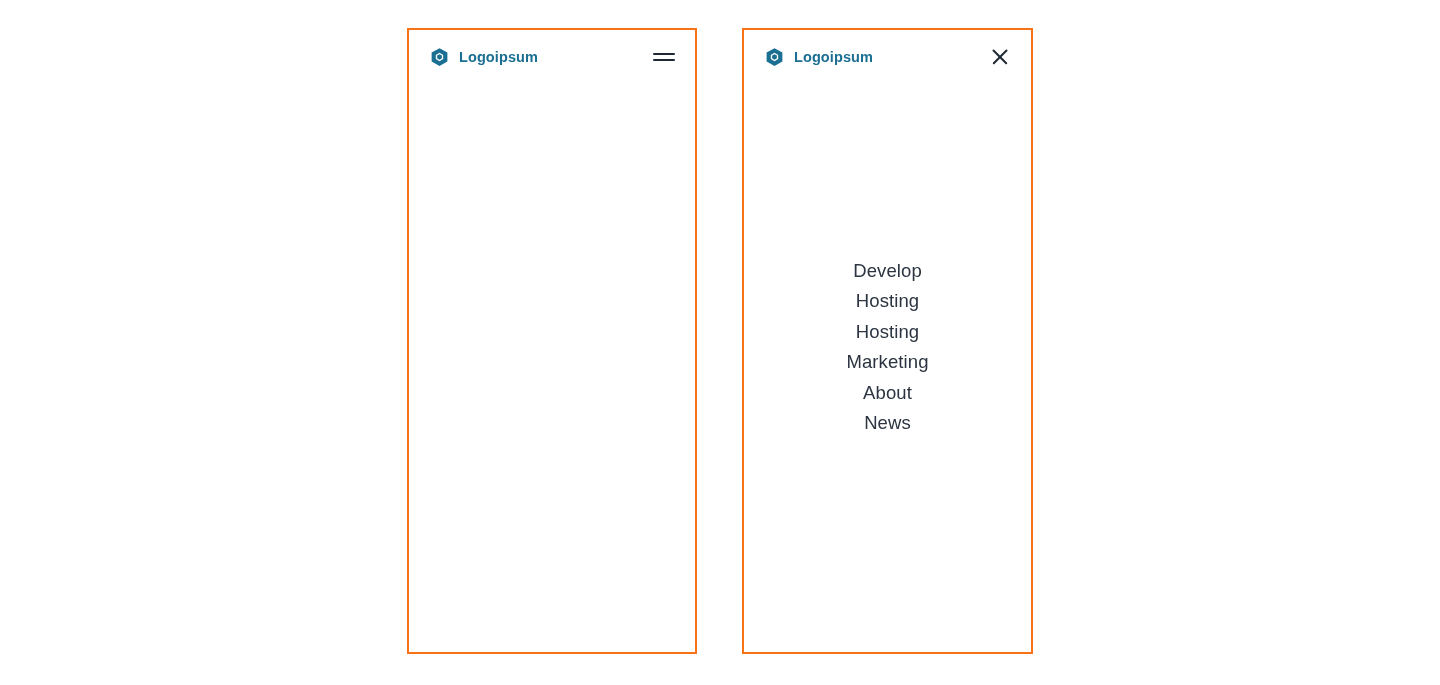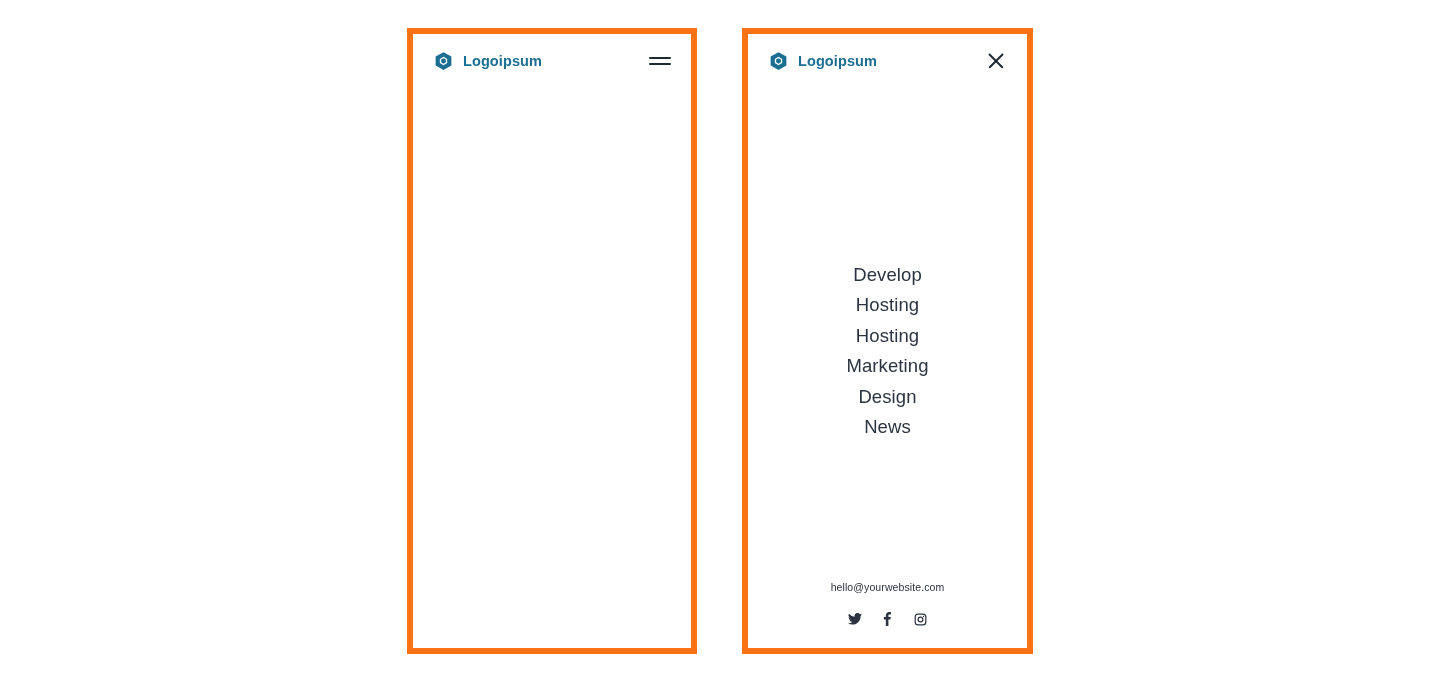--- a/index.html
+++ b/index.html
@@ -16,21 +16,21 @@
     position: relative;
     width: 1440px;
     height: 685px;
     background: #ffffff;
   }
 
   
   .panel {
     position: absolute;
     background: #ffffff;
-    border: 6px solid #f97316;
+    border: 2px solid #f97316;
     box-sizing: border-box;
   }
 
   .panel-closed {
     left: 407px;
     top: 28px;
     width: 290px;
     height: 626px;
   }
 
@@ -221,47 +221,19 @@
         <span></span>
       </button>
 
     </div>
 
     <nav class="menu-nav">
       <a class="menu-link" href="#">Develop</a>
       <a class="menu-link" href="#">Hosting</a>
       <a class="menu-link" href="#">Hosting</a>
       <a class="menu-link" href="#">Marketing</a>
-      <a class="menu-link" href="#">Design</a>
+      <a class="menu-link" href="#">About</a>
       <a class="menu-link" href="#">News</a>
     </nav>
 
-    <div class="panel-footer">
-
-      <a class="contact-email" href="#">hello@yourwebsite.com</a>
-
-      <div class="social-row">
-
-        <a class="social-link" href="#">
-          <svg width="14" height="12" viewBox="0 0 24 20" fill="currentColor">
-            <path d="M24 2.4a9.6 9.6 0 0 1-2.83.79A4.94 4.94 0 0 0 23.34.38a9.86 9.86 0 0 1-3.13 1.2A4.92 4.92 0 0 0 11.6 6.03 13.97 13.97 0 0 1 1.67.9 4.92 4.92 0 0 0 3.2 7.46 4.9 4.9 0 0 1 .96 6.85v.06a4.92 4.92 0 0 0 3.95 4.83 4.96 4.96 0 0 1-2.22.08 4.93 4.93 0 0 0 4.6 3.42A9.88 9.88 0 0 1 0 17.29a13.94 13.94 0 0 0 7.55 2.21c9.06 0 14.01-7.5 14.01-14v-.64A10 10 0 0 0 24 2.4z"></path>
-          </svg>
-        </a>
-
-        <a class="social-link" href="#">
-          <svg width="9" height="14" viewBox="0 0 12 20" fill="currentColor">
-            <path d="M11.2 0H8.4C5.5 0 3.6 1.93 3.6 4.9v2.26H.8v3.6h2.8V20h3.7v-9.24h2.8l.5-3.6H7.3V5.26c0-1.04.28-1.75 1.77-1.75h1.9V.06C10.7.04 10.1 0 11.2 0z"></path>
-          </svg>
-        </a>
-
-        <a class="social-link" href="#">
-          <svg width="13" height="13" viewBox="0 0 24 24" fill="none" stroke="currentColor" stroke-width="2.2">
-            <rect x="2.2" y="2.2" width="19.6" height="19.6" rx="5.4"></rect>
-            <circle cx="12" cy="12" r="4.4"></circle>
-            <circle cx="17.6" cy="6.4" r="1.2" fill="currentColor" stroke="none"></circle>
-          </svg>
-        </a>
-
-      </div>
-    </div>
   </div>
 
 </div>
 
 </body></html>

